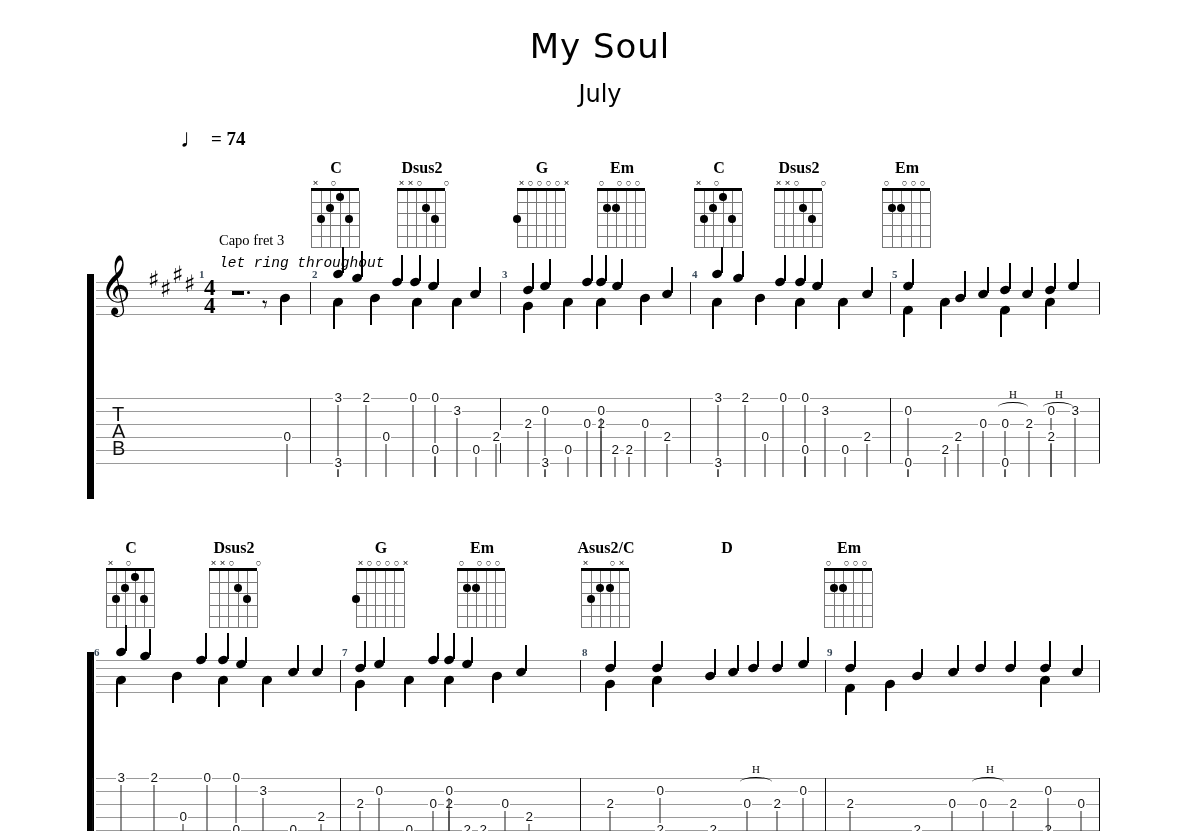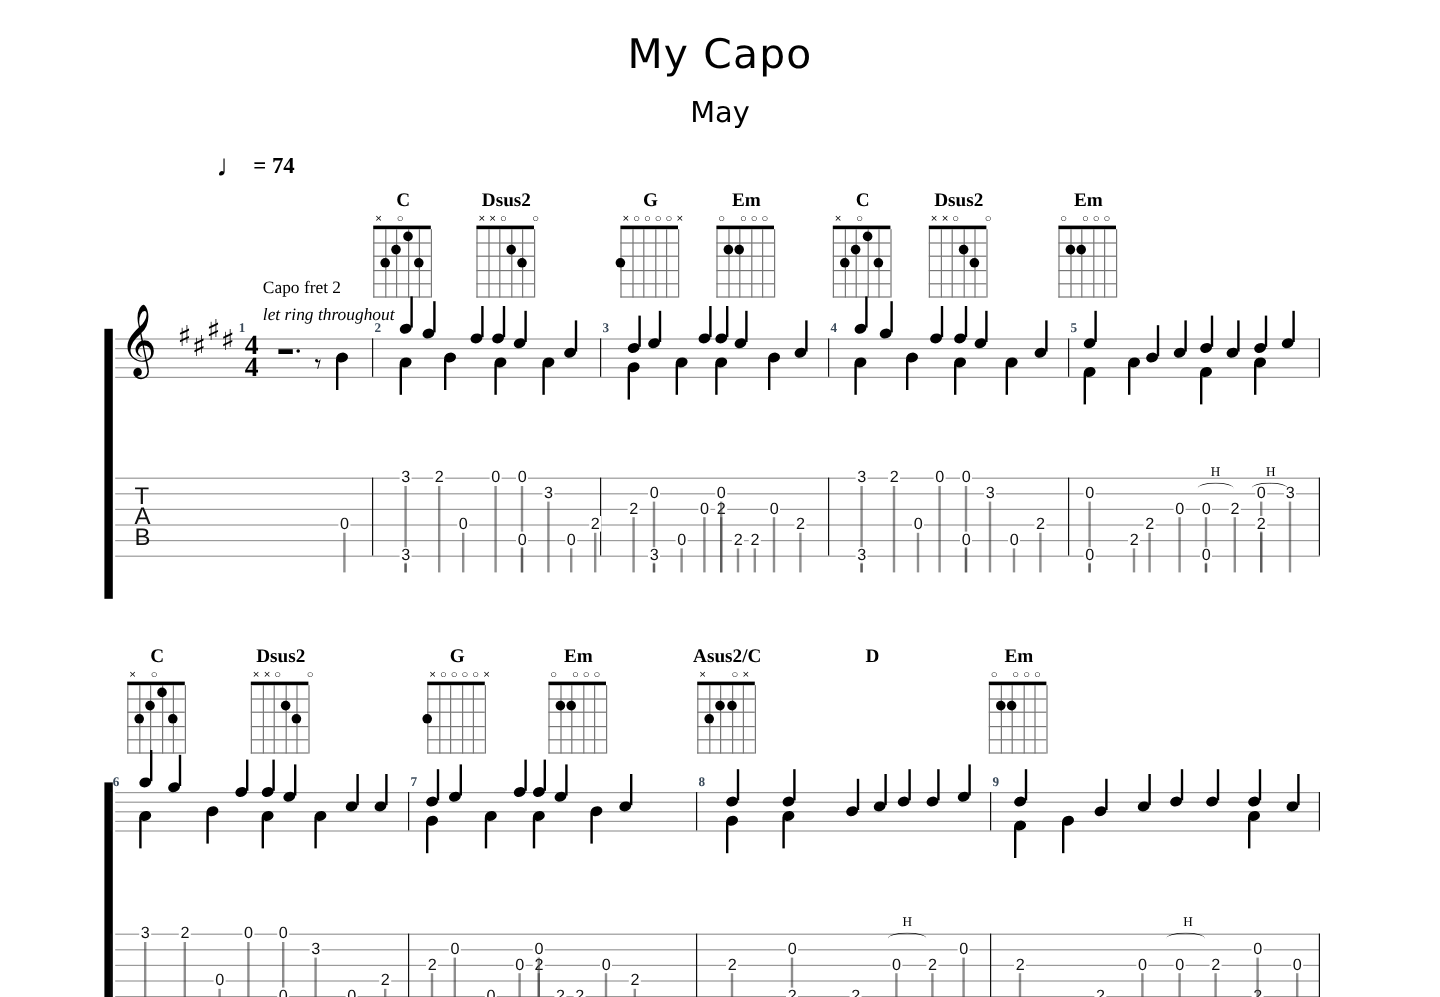--- a/index.html
+++ b/index.html
@@ -15,21 +15,21 @@
          font-family:"DejaVu Sans", sans-serif;font-size:24px;}
 
   
   #tempo{left:180px;top:126px;font-size:19px;font-weight:bold;
          font-family:"Liberation Serif",serif;display:flex;align-items:center;gap:5px;}
   #tempo .qnote{font-size:26px;line-height:1;}
 
   
   .perf{font-size:14.5px;font-family:"Liberation Serif",serif;}
   #capo{left:219px;top:232px;}
-  #letring{left:219px;top:255px;font-style:italic;}
+  #letring{left:219px;top:255px;font-style:italic;font-family:Liberation Mono, monospace;}
 
   
   .chordbox{width:58px;}
   .chordname{text-align:center;font-weight:bold;font-size:16px;
              font-family:"Liberation Serif",serif;line-height:1;height:17px;
              white-space:nowrap;}
   .chordmarks{height:11px;display:flex;justify-content:flex-start;
               margin-left:4px;font-size:9.5px;line-height:11px;letter-spacing:0px;
               font-family:"Liberation Sans",sans-serif;}
   .chordmarks span{display:inline-block;width:9.6px;text-align:center;}
@@ -58,29 +58,29 @@
         border-left:0;border-right:0;border-bottom:0;}
   .restfull{position:absolute;width:12px;height:4px;background:#000;}
   .clef{position:absolute;font-size:52px;line-height:1;font-family:"DejaVu Sans",serif;}
   .sharp{position:absolute;font-size:24px;line-height:1;font-family:"DejaVu Sans",serif;}
   .tsnum{position:absolute;font-size:23px;font-weight:bold;line-height:20px;
          font-family:"Liberation Serif",serif;}
 </style>
 </head>
 <body>
 
-<div class="abs" id="title">My Capo</div>
-<div class="abs" id="composer">May</div>
+<div class="abs" id="title">My Soul</div>
+<div class="abs" id="composer">July</div>
 
 <div class="abs" id="tempo">
   <span class="qnote">♩</span>
   <span>= 74</span>
 </div>
 
-<div class="abs perf" id="capo">Capo fret 2</div>
+<div class="abs perf" id="capo">Capo fret 3</div>
 <div class="abs perf" id="letring">let ring throughout</div>
 
 <div id="chords-layer">
     <div class="abs chordbox" style="left: 307px; top: 160px;">
       <div class="chordname">C</div>
       <div class="chordmarks">
         <span>×</span>
         <span></span>
         <span>○</span>
         <span></span>

